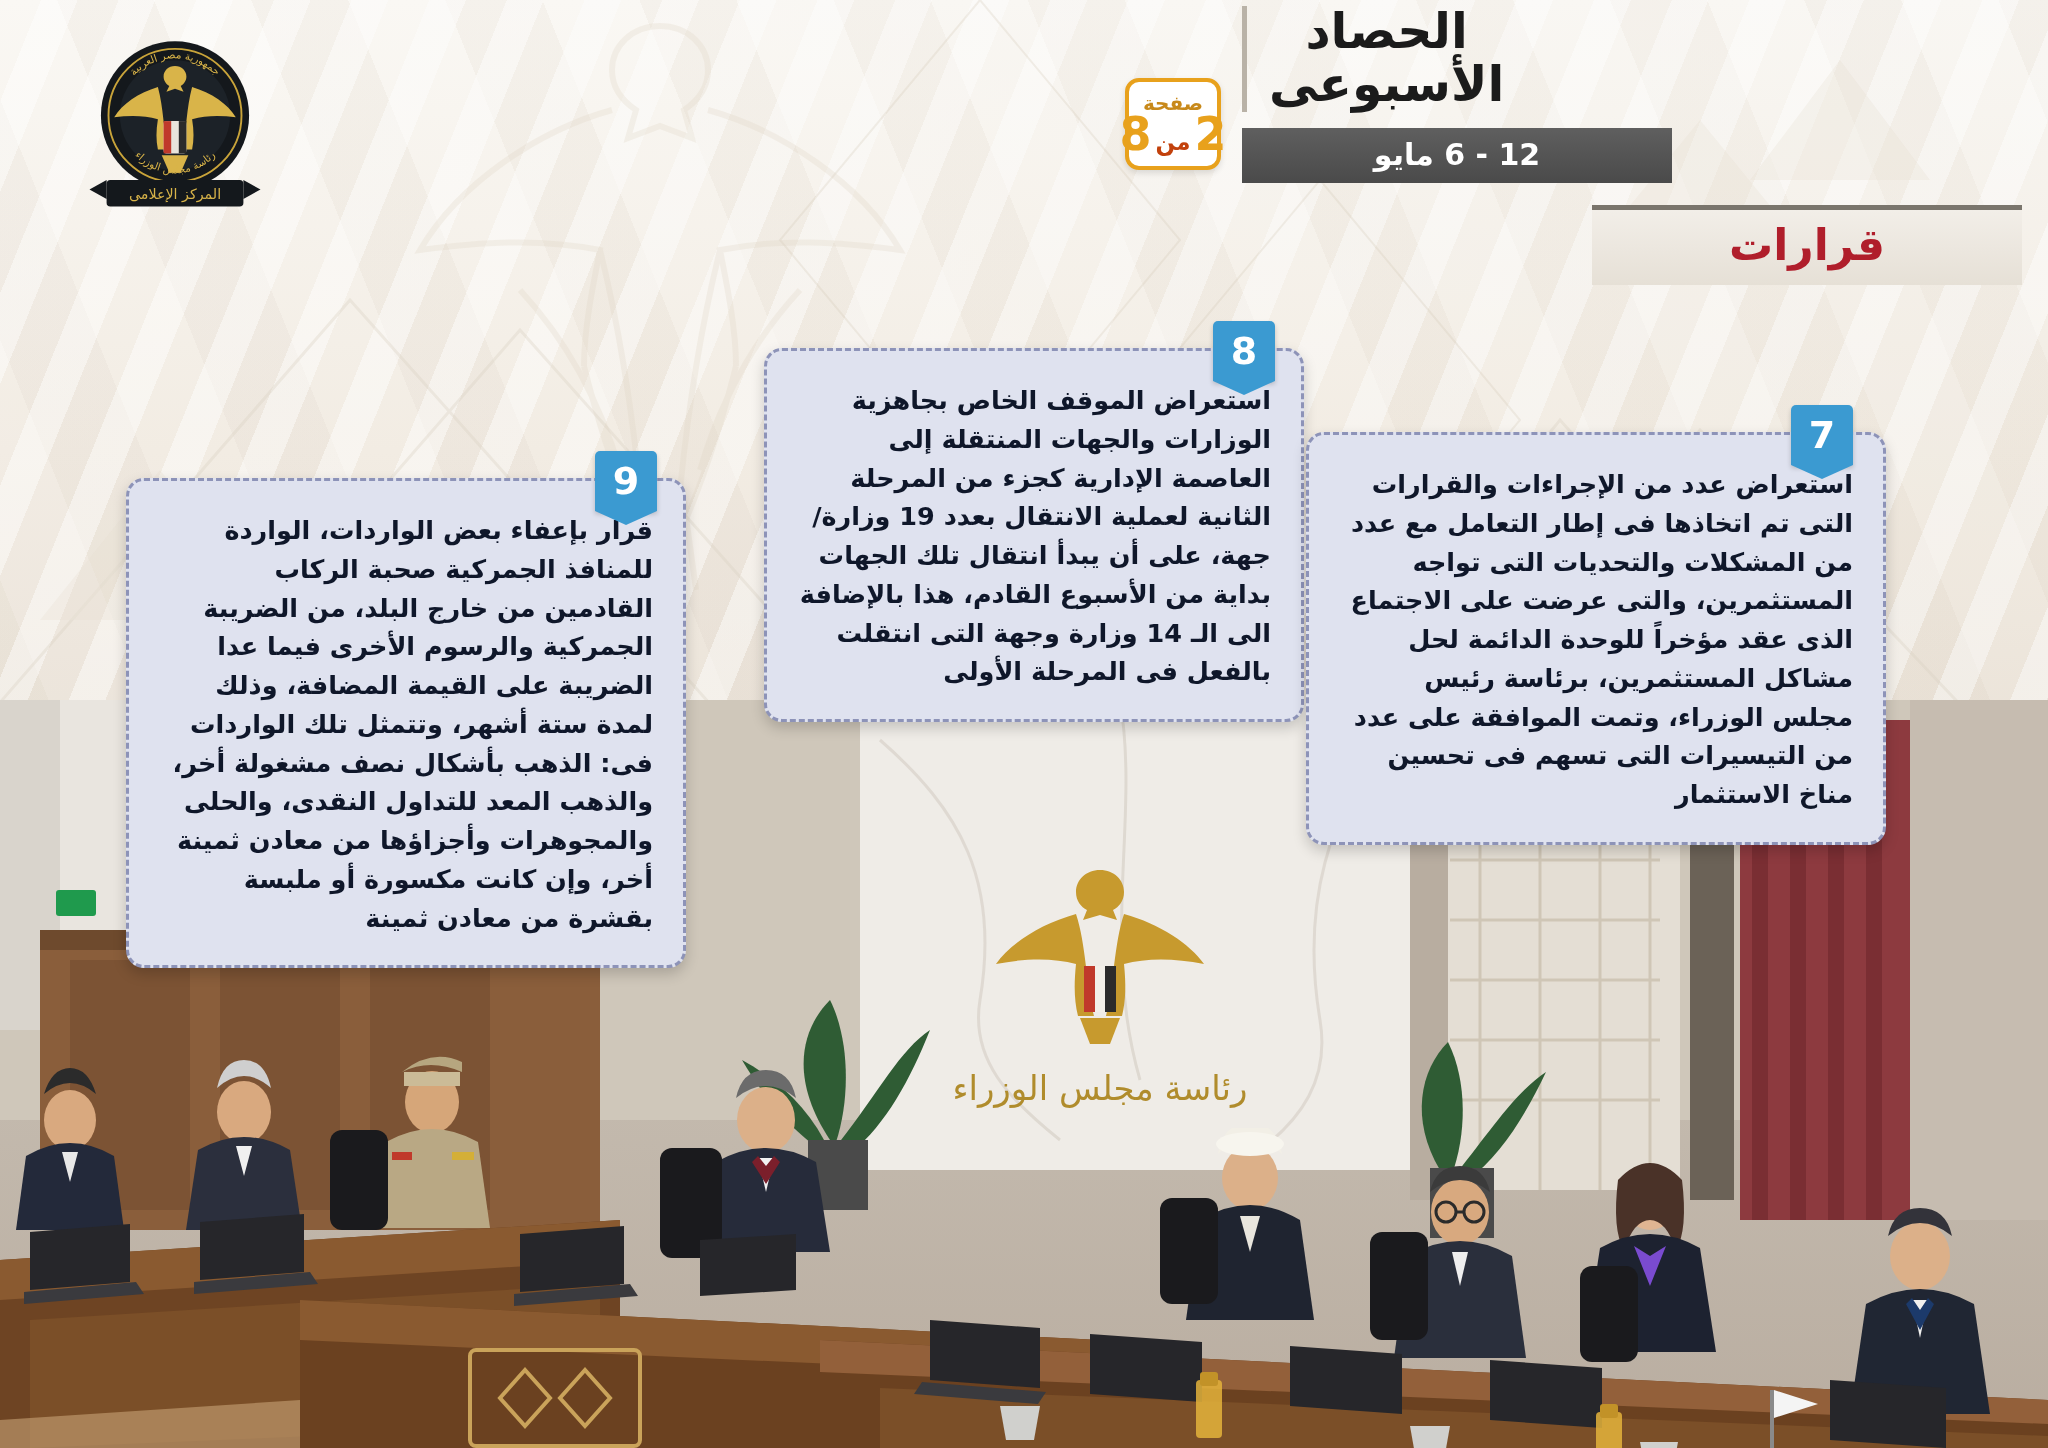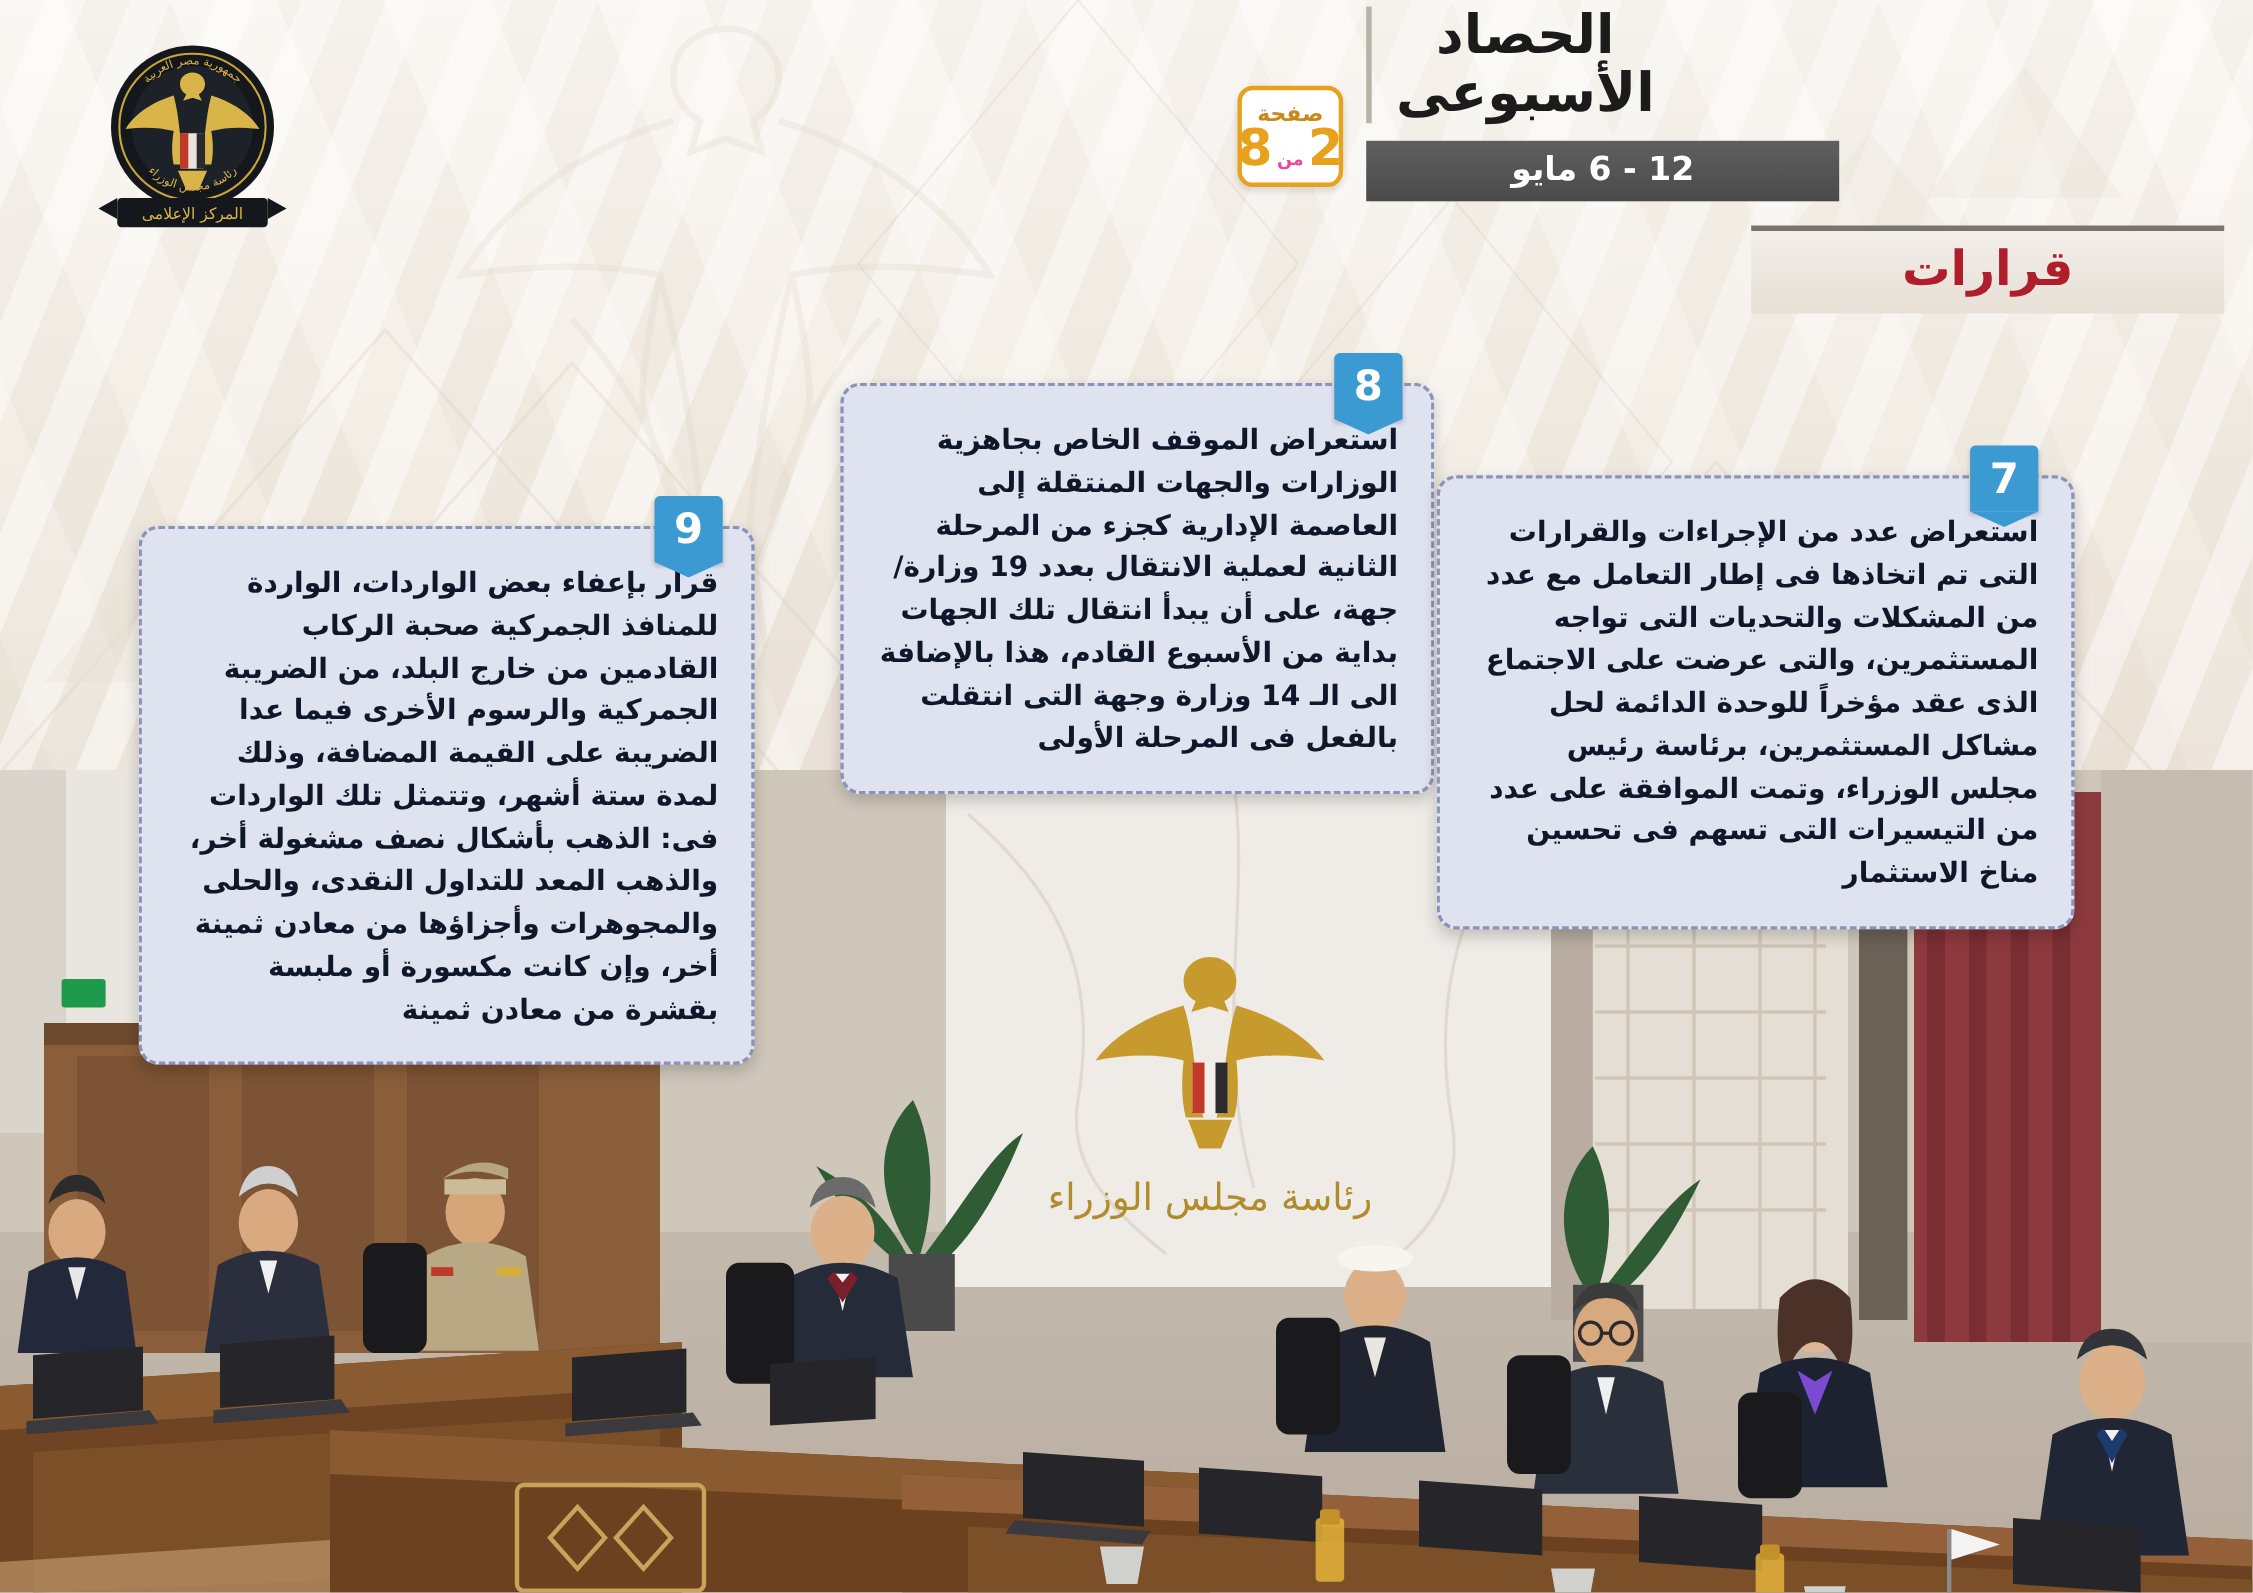--- a/index.html
+++ b/index.html
@@ -83,21 +83,21 @@
     width: 96px; height: 92px;
     background: #ffffff;
     border: 4px solid #e8a11c;
     border-radius: 14px;
     display: flex; flex-direction: column; align-items: center; justify-content: center;
     box-shadow: 0 3px 6px rgba(0,0,0,0.12);
   }
   .page-badge .cap { font-size: 20px; color: #c8891a; font-weight: 700; margin-bottom: -4px; }
   .page-badge .nums { display: flex; align-items: baseline; gap: 4px; direction: rtl; }
   .page-badge .cur { font-size: 46px; font-weight: 700; color: #e8a11c; line-height: 1; }
-  .page-badge .of { font-size: 16px; font-weight: 700; color: #ec4899; }
+  .page-badge .of { font-size: 23px; font-weight: 700; color: #c2410c; }
   .page-badge .tot { font-size: 46px; font-weight: 700; color: #e8a11c; line-height: 1; }
 
   
   .photo {
     position: absolute; left: 0; top: 700px; width: 2048px; height: 748px;
     overflow: hidden;
     background: linear-gradient(180deg, #cfc8bd 0%, #b9ada0 100%);
   }
 
   

